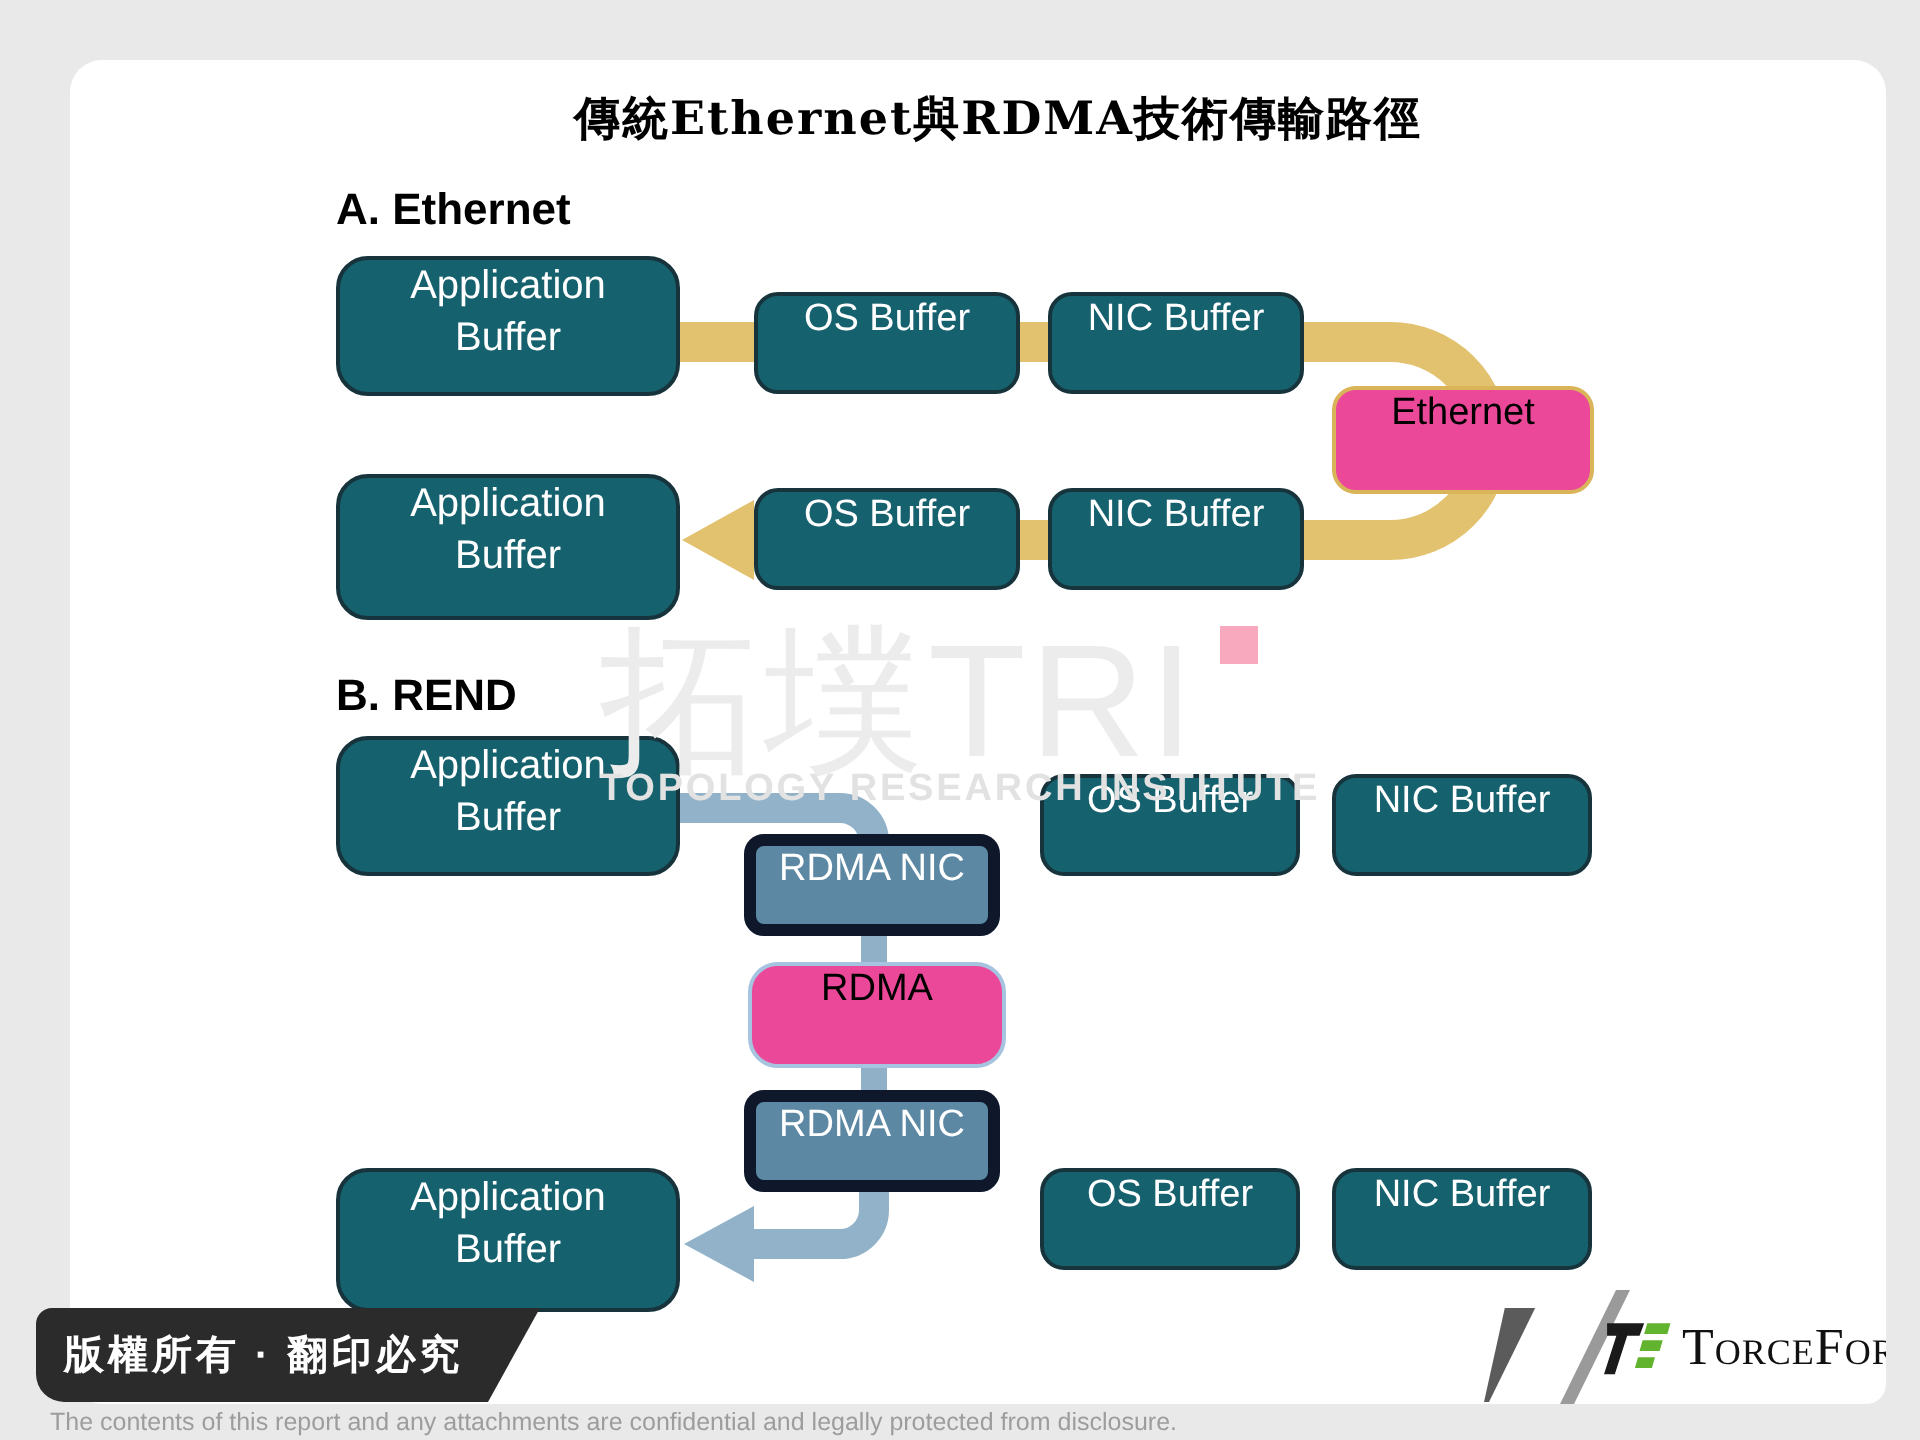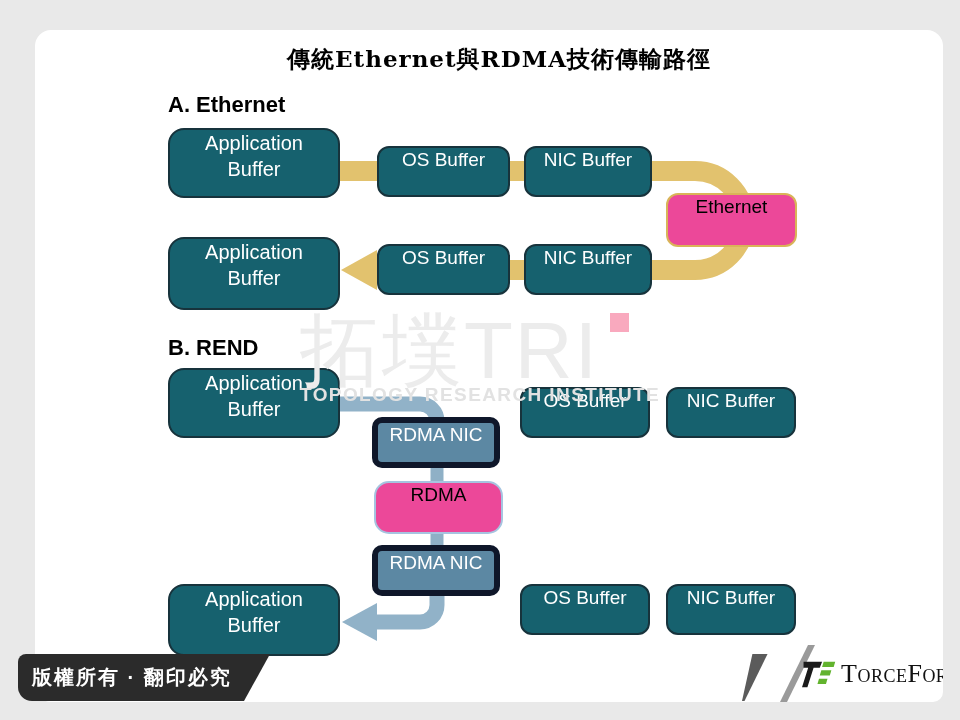--- a/index.html
+++ b/index.html
@@ -188,13 +188,14 @@
     <div class="brand-lockup">
       <svg width="34" height="32" viewBox="0 0 44 40">
         <polygon points="2,4 26,4 23,12 15,12 7,37 0,37 8,12 2,12" fill="#1A1A1A"></polygon>
         <polygon points="28,4 43,4 41,11 26,11" fill="#62B32E"></polygon>
         <polygon points="25,15 38,15 36,22 23,22" fill="#62B32E"></polygon>
         <polygon points="22,26 33,26 31,33 20,33" fill="#62B32E"></polygon>
       </svg>
       <span class="brand-text"><span class="cap">T</span><span>ORCE</span><span class="cap">F</span><span>ORCE</span></span>
     </div>
   </div>
+  <div class="disclaimer">The contents of this report and any attachments are confidential and legally protected from disclosure.</div>
 </div>
 
 </body></html>

